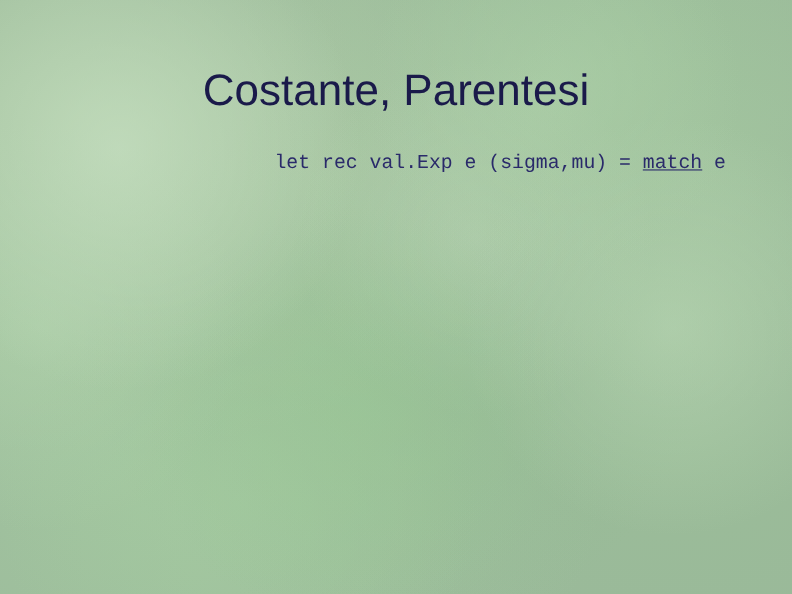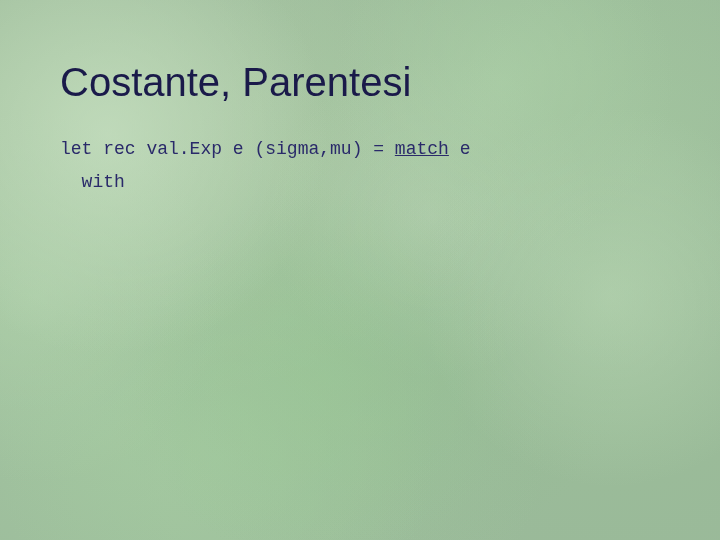--- a/index.html
+++ b/index.html
@@ -53,32 +53,34 @@
       right: 60px;
       bottom: 40px;
     }
 
     .slide-title {
       font-size: 40px;
       font-weight: normal;
       color: #1a1a4a;
       margin-bottom: 30px;
       font-family: Arial, Helvetica, sans-serif;
+      text-align: center;
     }
 
     .code-block {
       font-family: 'Courier New', Courier, monospace;
       font-size: 18px;
       color: #2a2a6a;
       line-height: 1.6;
     }
 
     .code-line {
       display: block;
       margin-bottom: 4px;
+      text-align: right;
     }
 
     .code-line.separator {
       margin-bottom: 16px;
     }
 
     .underline {
       text-decoration: underline;
     }
   </style>
@@ -88,22 +90,19 @@
 <div id="background">
   <div id="content">
 
     <h1 class="slide-title">Costante, Parentesi</h1>
 
     <div class="code-block">
 
       <span class="code-line">
         <span>let rec val.Exp e (sigma,mu) = </span><span class="underline">match</span><span> e</span>
       </span>
-      <span class="code-line separator">
-        <span>&nbsp;&nbsp;with</span>
-      </span>
 
 
 
     </div>
 
   </div>
 </div>
 
 </body></html>

